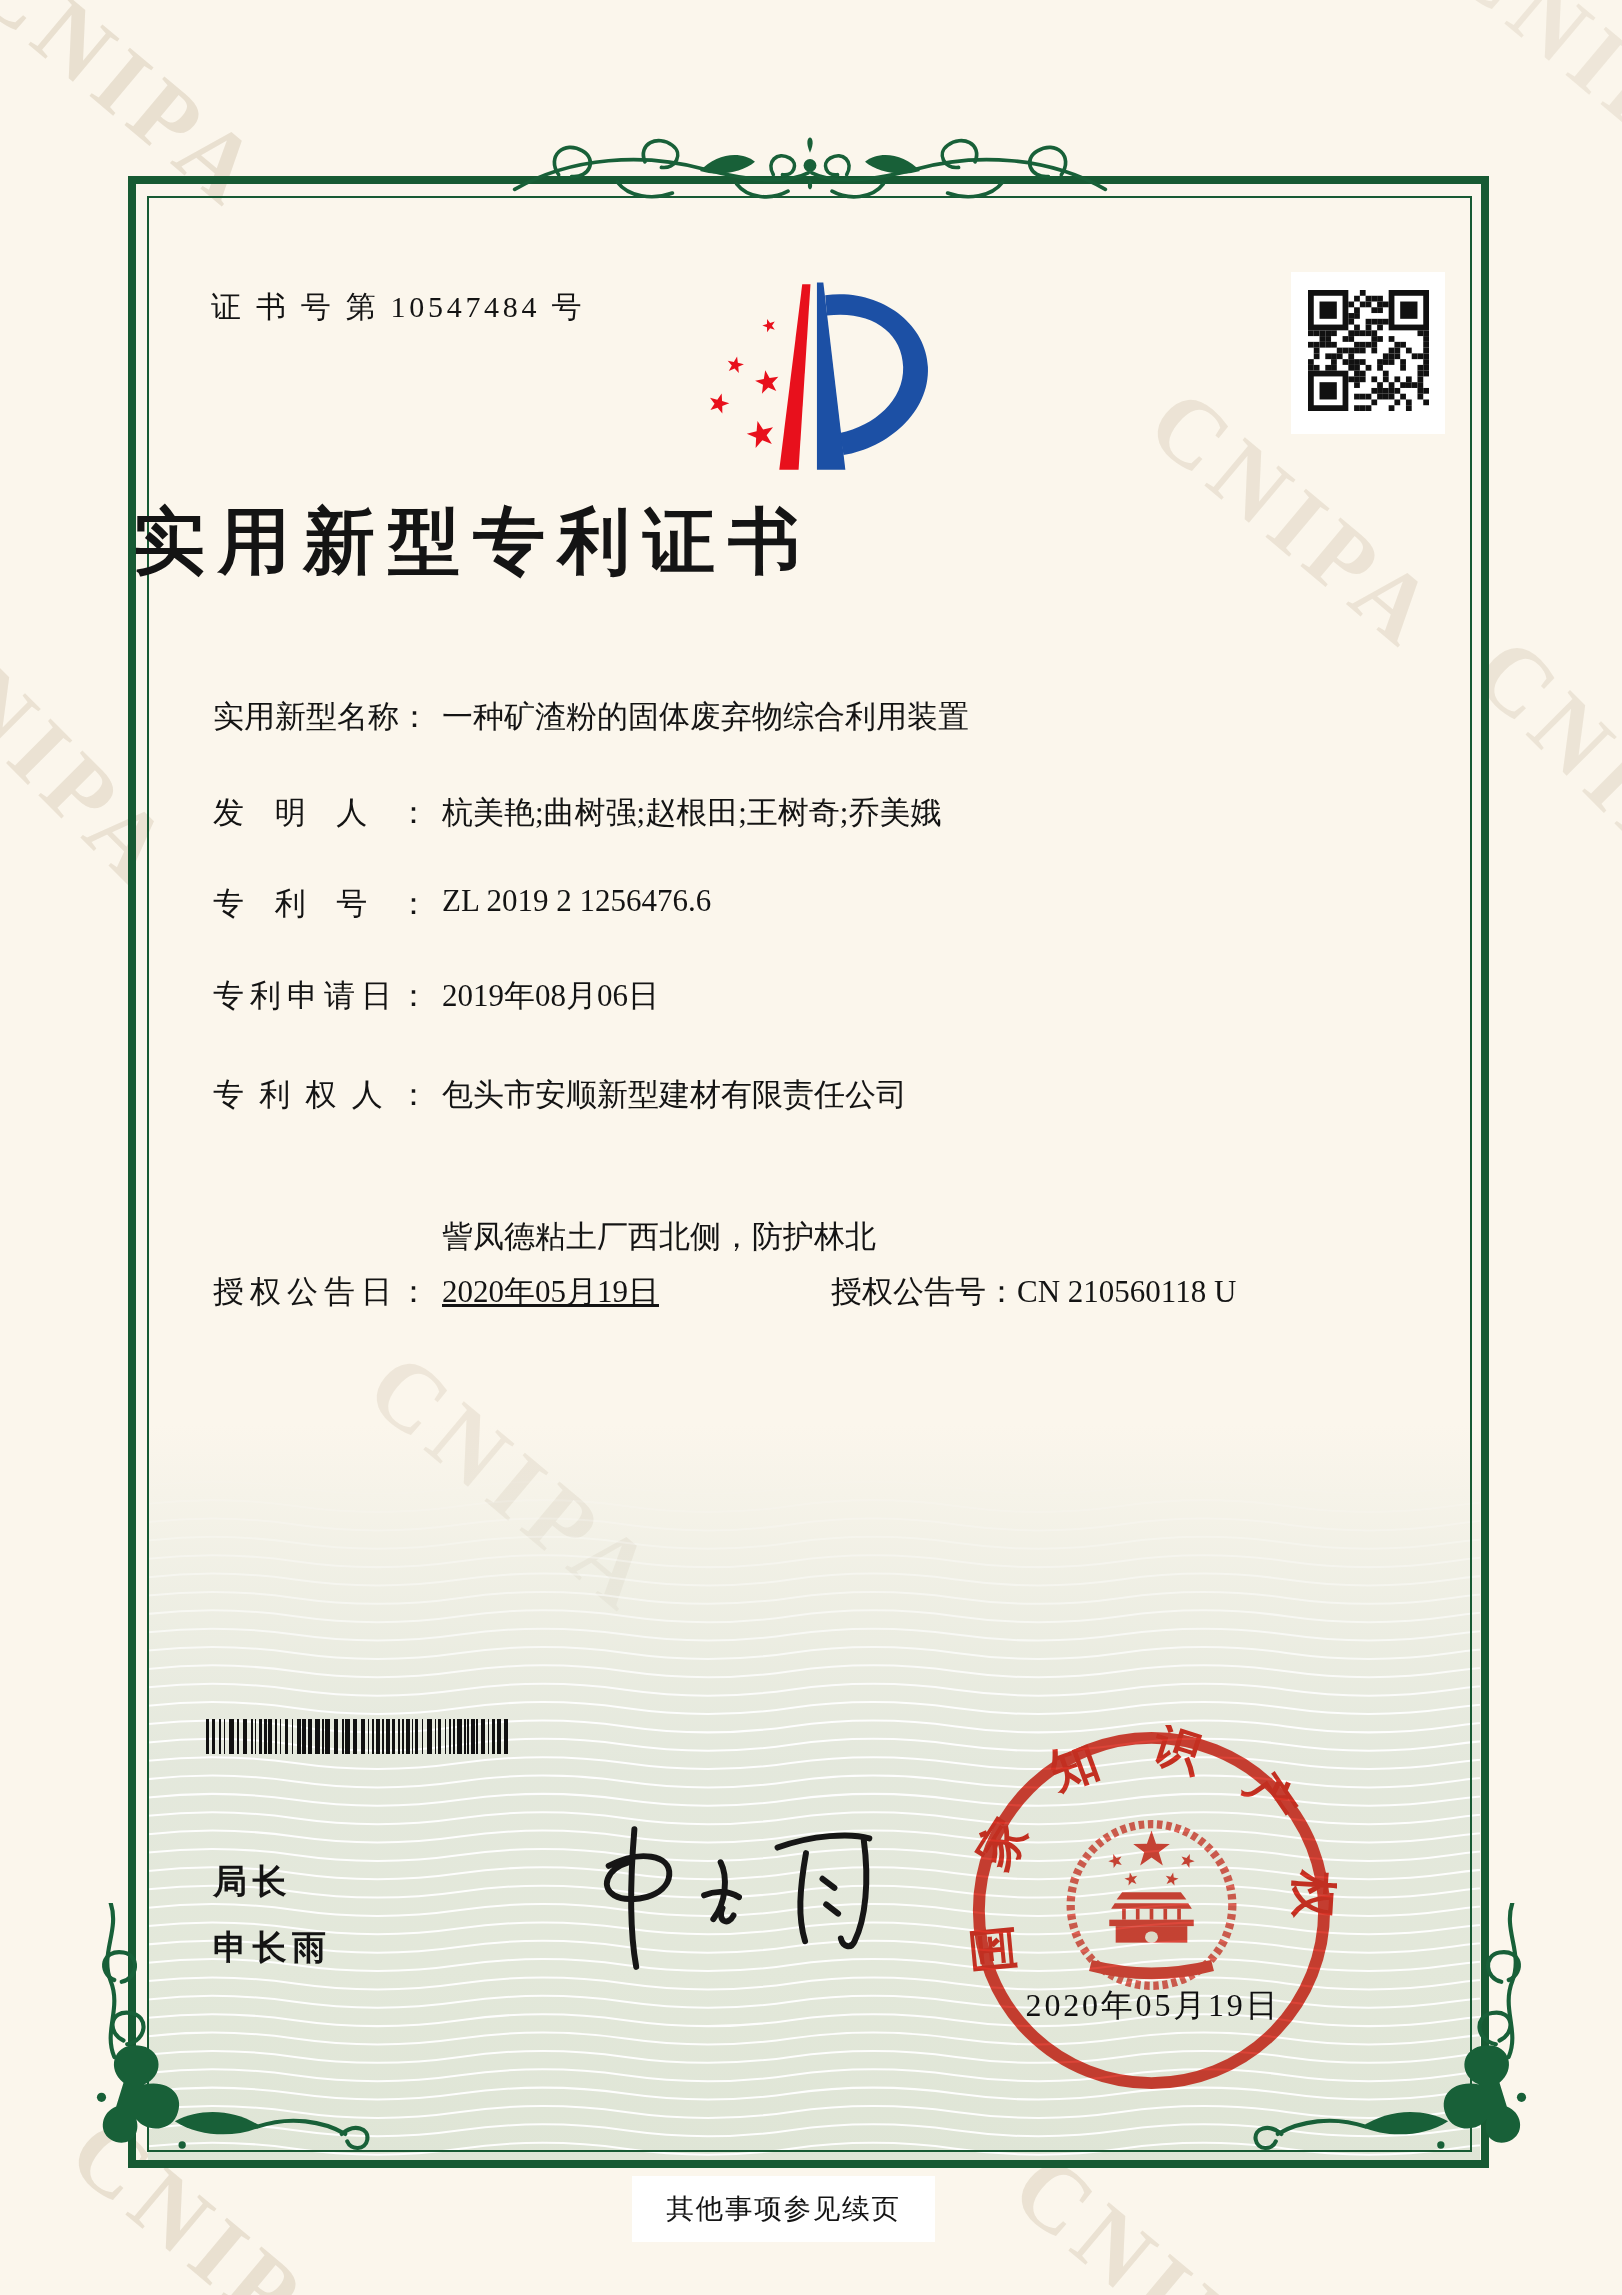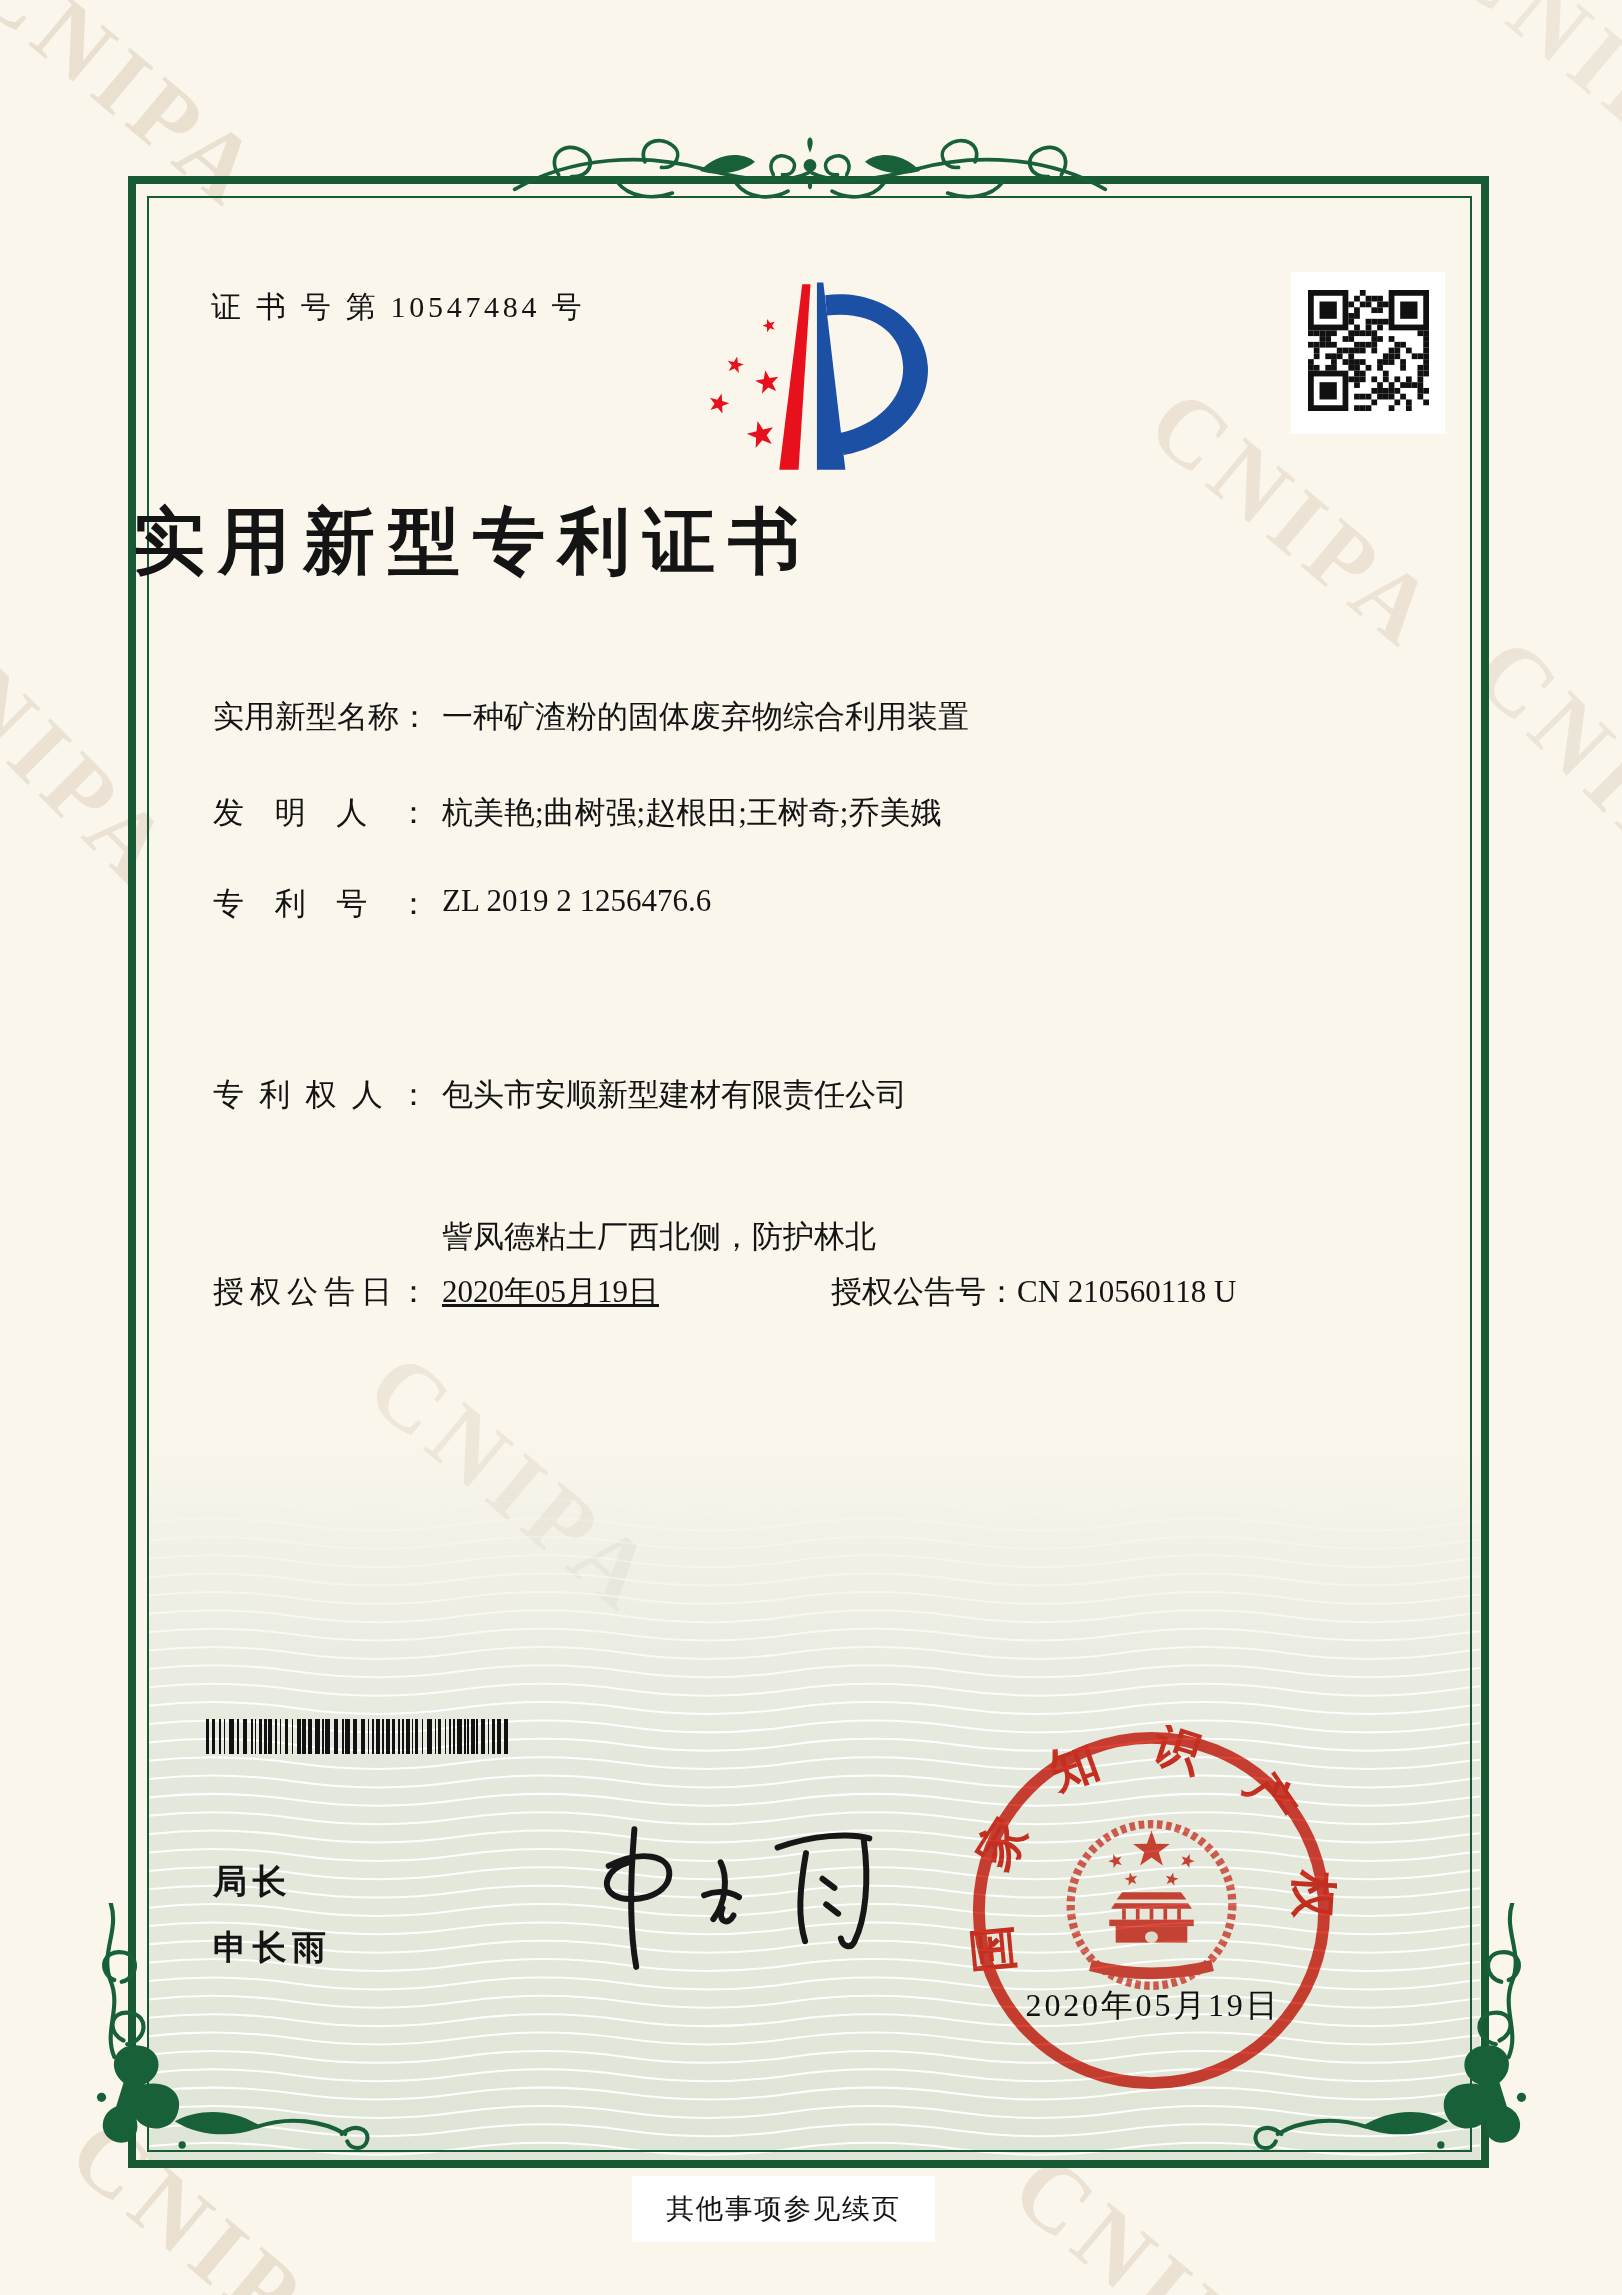--- a/index.html
+++ b/index.html
@@ -328,20 +328,23 @@
 
   <div class="abs frow" style="top:792px;">
     <span class="flabel">发明人：</span><span class="fvalue">杭美艳;曲树强;赵根田;王树奇;乔美娥</span>
   </div>
   <div class="abs frow" style="top:696px;">
     <span class="flabel">实用新型名称：</span><span class="fvalue">一种矿渣粉的固体废弃物综合利用装置</span>
   </div>
   <div class="abs frow" style="top:883px;">
     <span class="flabel">专利号：</span><span class="fvalue">ZL 2019 2 1256476.6</span>
   </div>
+  <div class="abs frow" style="top:975px;">
+    <span class="flabel">专利申请日：</span><span class="fvalue">2019年08月06日</span>
+  </div>
   <div class="abs frow" style="top:1074px;">
     <span class="flabel">专利权人：</span><span class="fvalue">包头市安顺新型建材有限责任公司</span>
   </div>
   <div class="abs addr2" style="top:1216px;">訾凤德粘土厂西北侧，防护林北</div>
   <div class="abs frow" style="top:1271px;text-decoration:underline;">
     <span class="flabel">授权公告日：</span><span class="fvalue">2020年05月19日</span>
     <span class="grant-pair2">
       <span>授权公告号：</span><span>CN 210560118 U</span>
     </span>
   </div>

